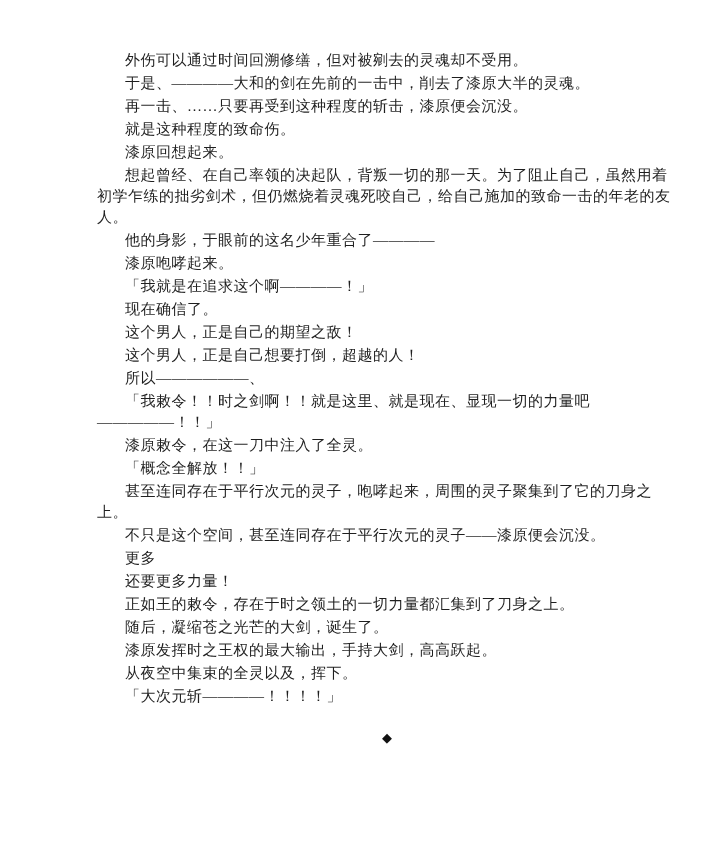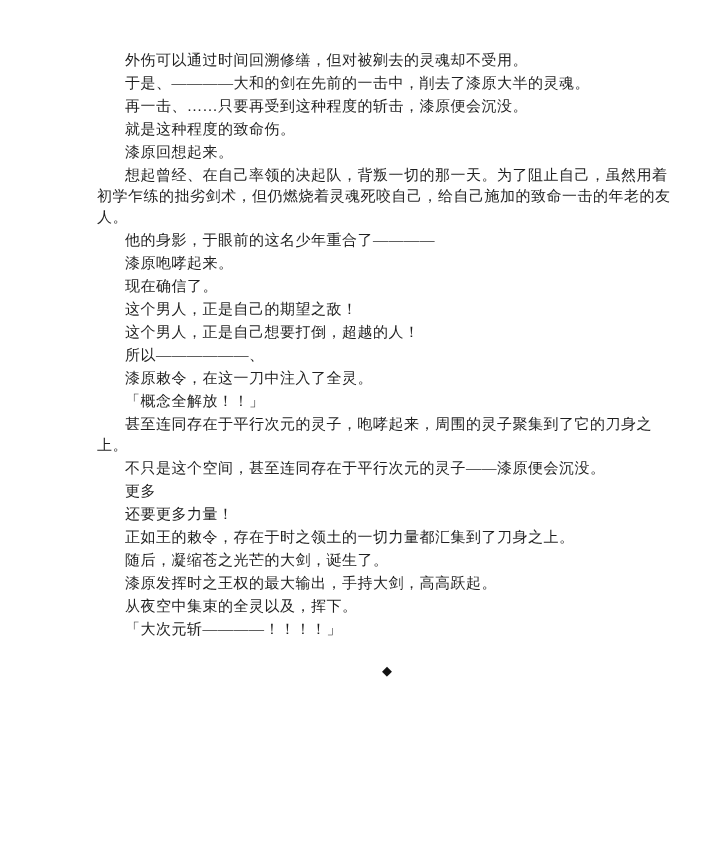--- a/index.html
+++ b/index.html
@@ -48,24 +48,26 @@
   <div class="text-column">
 
   <p><span>外伤可以通过时间回溯修缮，但对被剜去的灵魂却不受用。</span></p>
       <p><span>于是、————大和的剑在先前的一击中，削去了漆原大半的灵魂。</span></p>
       <p><span>再一击、……只要再受到这种程度的斩击，漆原便会沉没。</span></p>
       <p><span>就是这种程度的致命伤。</span></p>
       <p><span>漆原回想起来。</span></p>
       <p><span>想起曾经、在自己率领的决起队，背叛一切的那一天。为了阻止自己，虽然用着初学乍练的拙劣剑术，但仍燃烧着灵魂死咬自己，给自己施加的致命一击的年老的友人。</span></p>
       <p><span>他的身影，于眼前的这名少年重合了————</span></p>
       <p><span>漆原咆哮起来。</span></p>
+      <p><span>「我就是在追求这个啊————！」</span></p>
       <p><span>现在确信了。</span></p>
       <p><span>这个男人，正是自己的期望之敌！</span></p>
       <p><span>这个男人，正是自己想要打倒，超越的人！</span></p>
       <p><span>所以——————、</span></p>
+      <p><span>「我敕令！！时之剑啊！！就是这里、就是现在、显现一切的力量吧</span><span class="nowrap">—————！！」</span></p>
       <p><span>漆原敕令，在这一刀中注入了全灵。</span></p>
       <p><span>「概念全解放！！」</span></p>
       <p><span>甚至连同存在于平行次元的灵子，咆哮起来，周围的灵子聚集到了它的刀身之上。</span></p>
       <p><span>不只是这个空间，甚至连同存在于平行次元的灵子——漆原便会沉没。</span></p>
       <p><span>更多</span></p>
       <p><span>还要更多力量！</span></p>
       <p><span>正如王的敕令，存在于时之领土的一切力量都汇集到了刀身之上。</span></p>
       <p><span>随后，凝缩苍之光芒的大剑，诞生了。</span></p>
       <p><span>漆原发挥时之王权的最大输出，手持大剑，高高跃起。</span></p>
       <p><span>从夜空中集束的全灵以及，挥下。</span></p>

